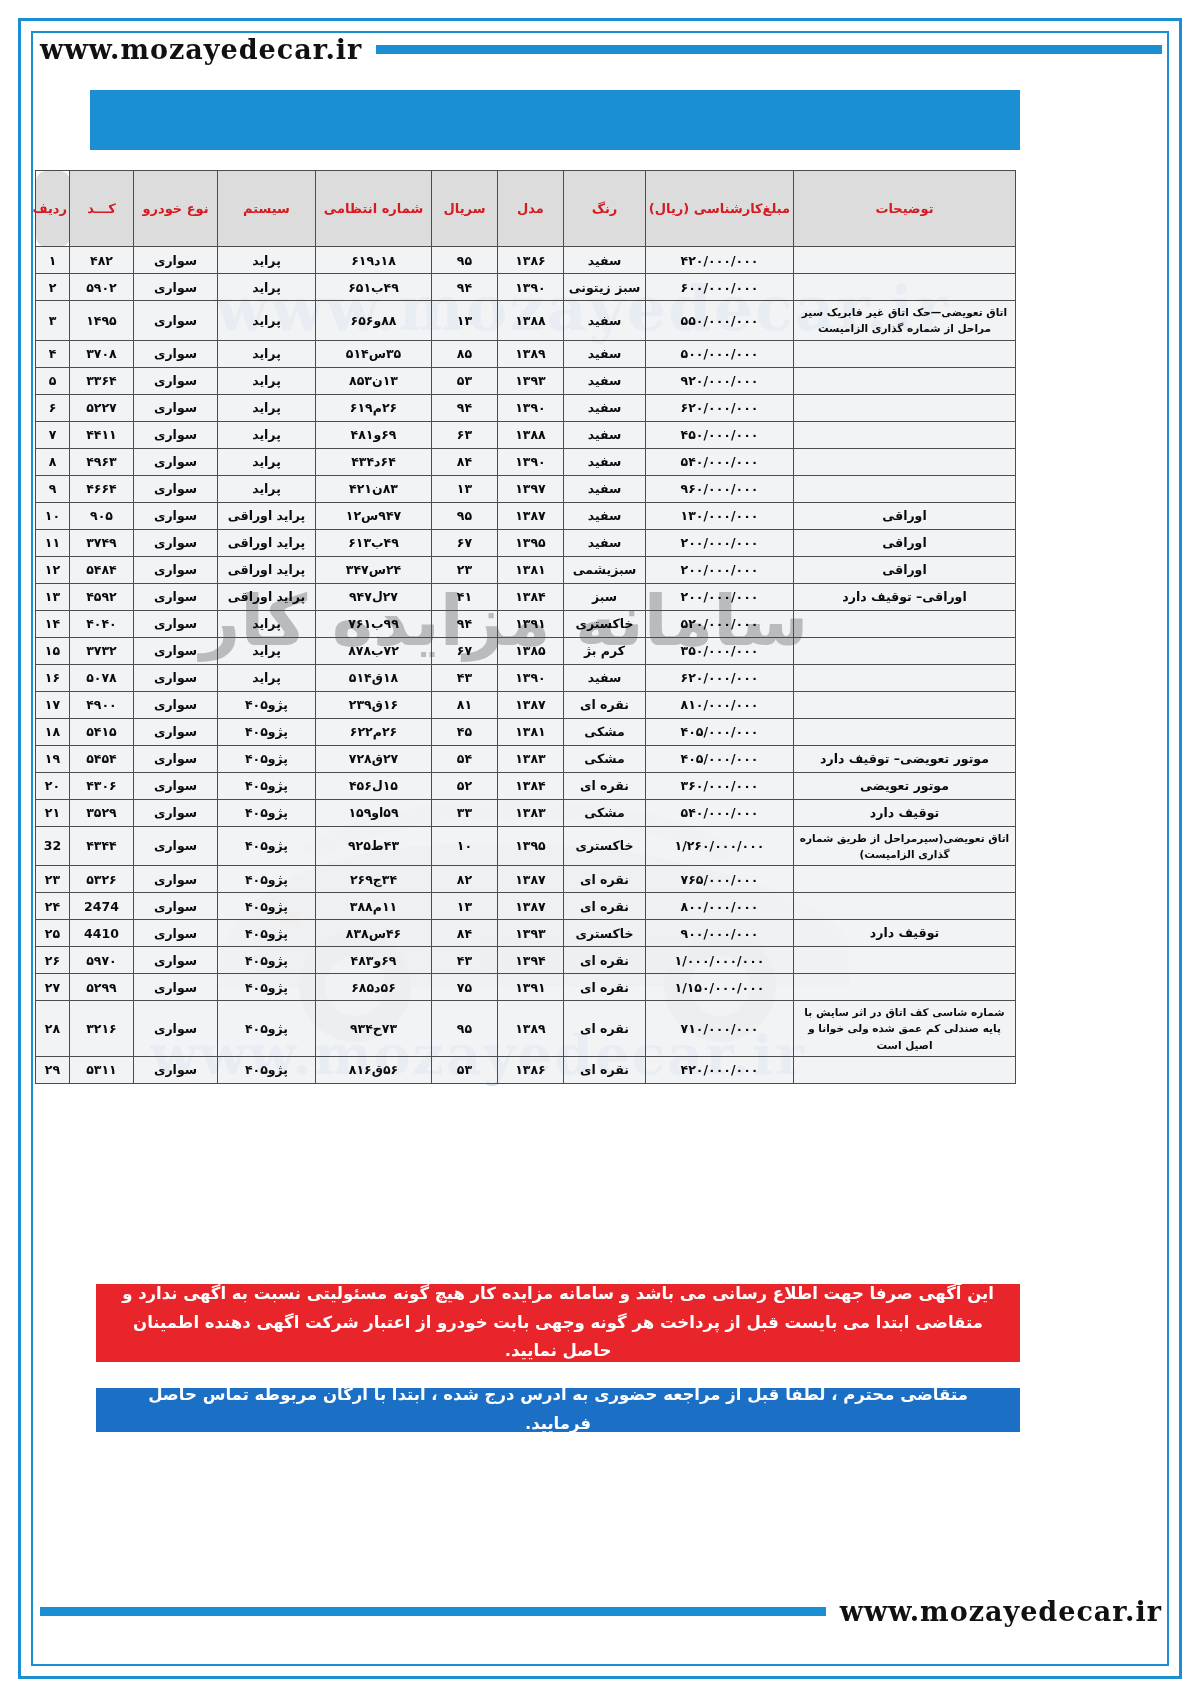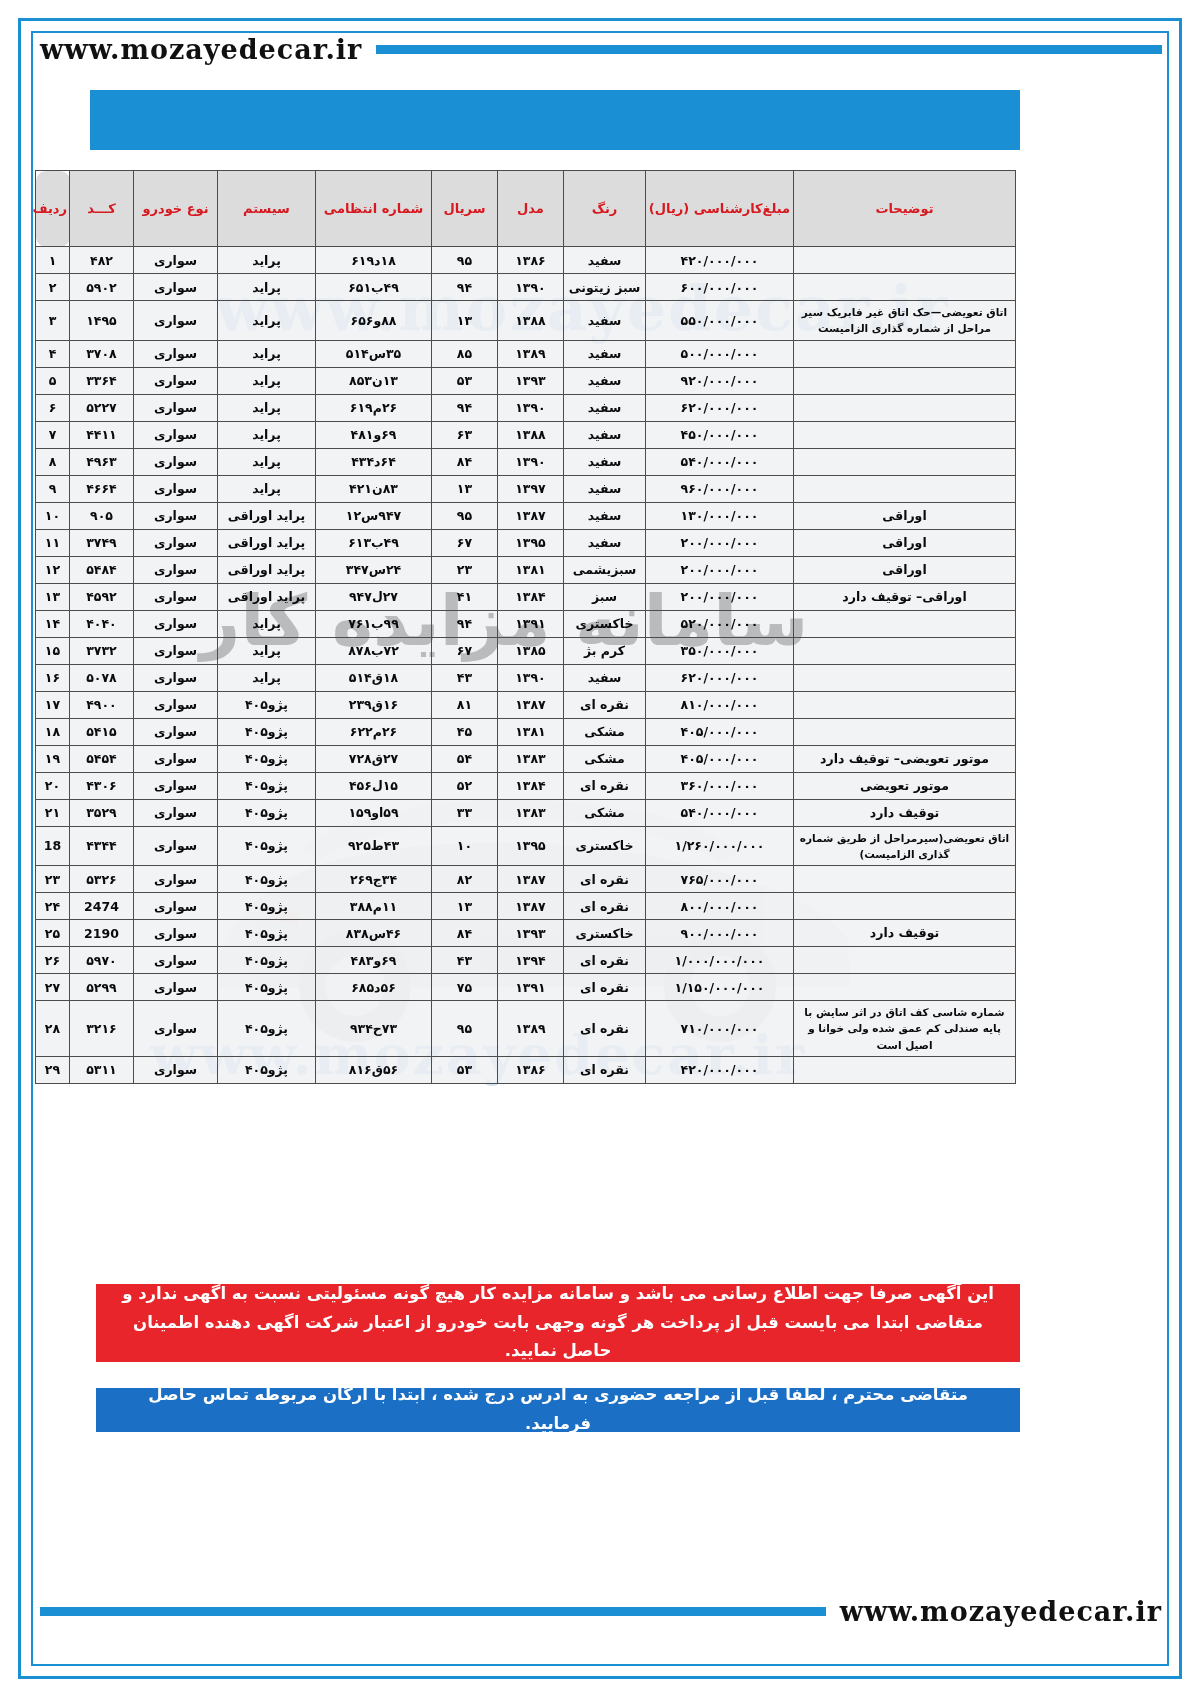--- a/index.html
+++ b/index.html
@@ -488,21 +488,21 @@
         <tr>
           <td class="desc small">اتاق تعویضی(سیرمراحل از طریق شماره گذاری الزامیست)</td>
           <td class="price">۱/۲۶۰/۰۰۰/۰۰۰</td>
           <td>خاکستری</td>
           <td>۱۳۹۵</td>
           <td>۱۰</td>
           <td>۴۳ط۹۲۵</td>
           <td>پژو۴۰۵</td>
           <td>سواری</td>
           <td>۴۳۴۴</td>
-          <td class="rowno">18</td>
+          <td class="rowno">32</td>
         </tr>
         <tr>
           <td class="desc"></td>
           <td class="price">۷۶۵/۰۰۰/۰۰۰</td>
           <td>نقره ای</td>
           <td>۱۳۸۷</td>
           <td>۸۲</td>
           <td>۳۴ج۲۶۹</td>
           <td>پژو۴۰۵</td>
           <td>سواری</td>
@@ -523,21 +523,21 @@
         </tr>
         <tr>
           <td class="desc">توقیف دارد</td>
           <td class="price">۹۰۰/۰۰۰/۰۰۰</td>
           <td>خاکستری</td>
           <td>۱۳۹۳</td>
           <td>۸۴</td>
           <td>۴۶س۸۳۸</td>
           <td>پژو۴۰۵</td>
           <td>سواری</td>
-          <td>2190</td>
+          <td>4410</td>
           <td class="rowno">۲۵</td>
         </tr>
         <tr>
           <td class="desc"></td>
           <td class="price">۱/۰۰۰/۰۰۰/۰۰۰</td>
           <td>نقره ای</td>
           <td>۱۳۹۴</td>
           <td>۴۳</td>
           <td>۶۹و۴۸۳</td>
           <td>پژو۴۰۵</td>

